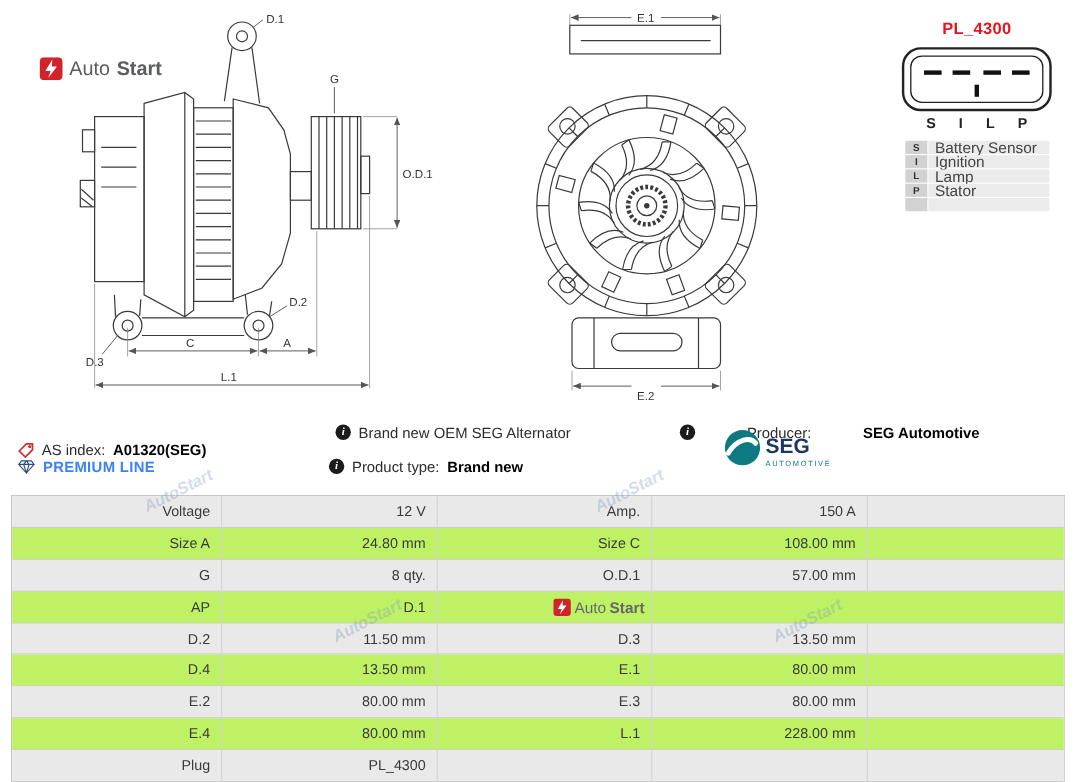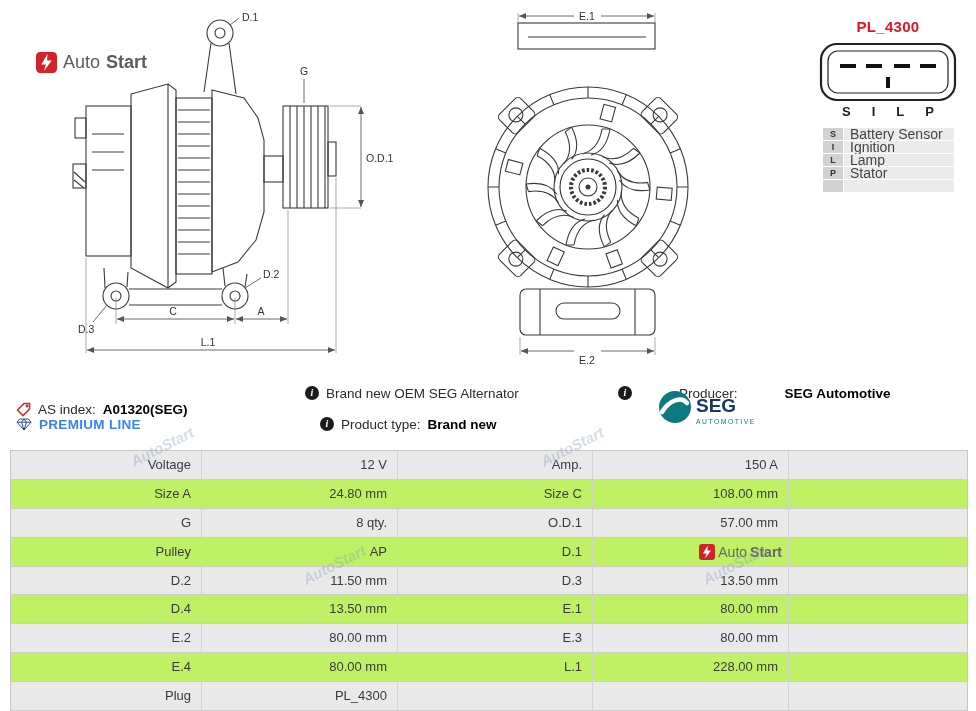--- a/index.html
+++ b/index.html
@@ -34,21 +34,21 @@
            line-height:12px;height:12px;color:#333;}
   .pfunc{background:#ebebeb;font-size:14px;line-height:12px;height:12px;padding-left:6px;color:#444;}
 
   
   .inf{position:absolute;font-size:13.5px;color:#2b2b2b;display:flex;align-items:center;gap:7px;height:18px;white-space:nowrap;}
   .b{font-weight:bold;color:#000000;}
   .as-index{left:16px;top:400px;}
   .oem{left:305px;top:384px;}
   .producer{left:618px;top:384px;gap:47px;}
   .premium{left:16px;top:415px;color:#3b82f6;font-weight:bold;letter-spacing:.3px;}
-  .ptype{left:320px;top:415px;}
+  .ptype{left:299px;top:415px;}
   .seg{left:656px;top:398px;}
   .i-ic{display:inline-block;width:14px;height:14px;border-radius:50%;background:#1b1b1b;
         color:#fff;font:italic bold 10px/14px "Liberation Serif",serif;text-align:center;flex:0 0 14px;}
   .i-ic::before{content:"i";}
 
   
   .spec-table{position:absolute;left:10px;top:450px;width:956px;border:1px solid #c6c6c6;
               border-bottom:none;background:#fff;z-index:2;}
   .trow{display:grid;grid-template-columns:190px 196px 195px 196px 1fr;height:27.9px;
         line-height:27.9px;border-bottom:1px solid #cdcdcd;background:#bef264;}
@@ -350,21 +350,20 @@
         <div class="tcell"><span></span></div>
       </div>
       <div class="trow odd">
         <div class="tcell"><span>G</span></div>
         <div class="tcell"><span>8 qty.</span></div>
         <div class="tcell"><span>O.D.1</span></div>
         <div class="tcell"><span>57.00 mm</span></div>
         <div class="tcell"><span></span></div>
       </div>
       <div class="trow">
-        <div class="tcell"><span>Pulley</span></div>
         <div class="tcell"><span>AP</span></div>
         <div class="tcell"><span>D.1</span></div>
         <div class="tcell"><span></span><span class="cell-wm">
             <span class="as-ic"><svg viewBox="0 0 20 20" width="100%" height="100%">
                 <rect width="20" height="20" rx="4" fill="#d2232a"></rect>
                 <polygon points="11,2 5,12 9.5,12 7.5,18 15,8 10.5,8" fill="#fff"></polygon>
               </svg></span>
             <span class="logo-auto">Auto</span>
             <span class="logo-start">Start</span>
           </span></div>

